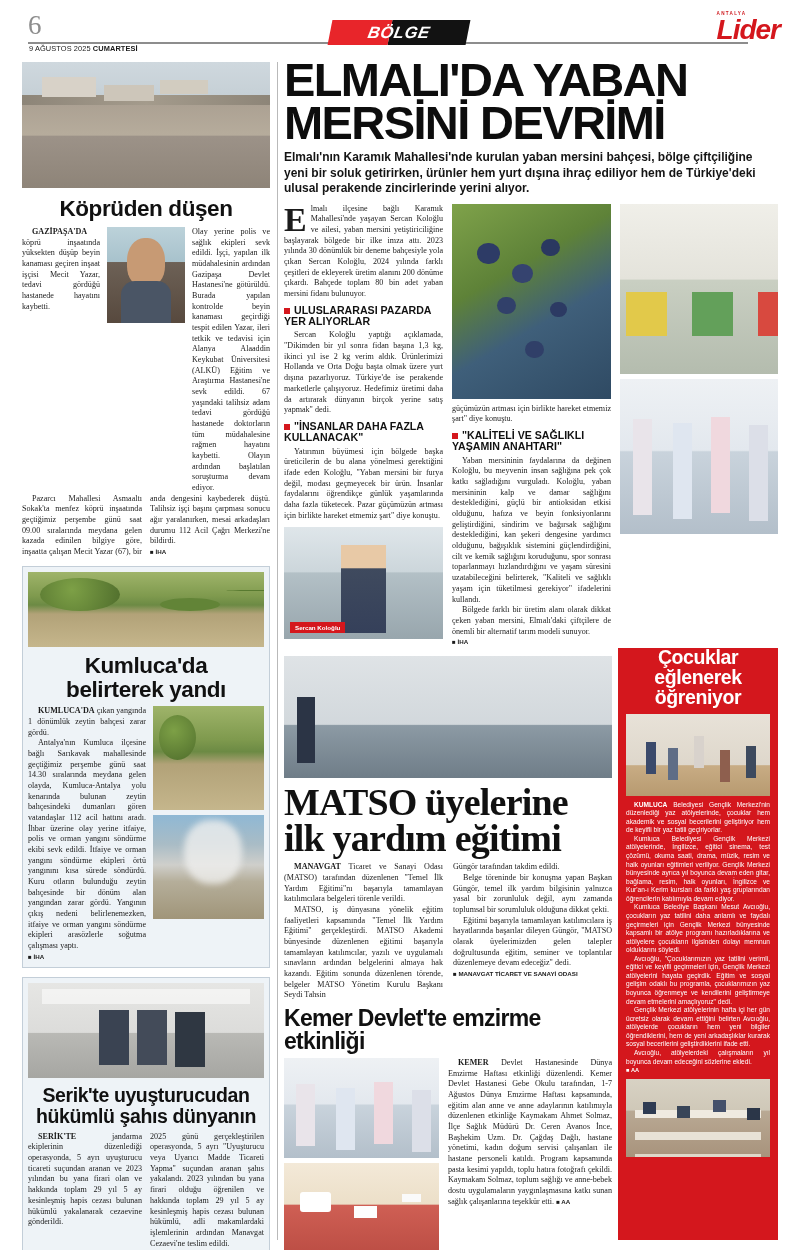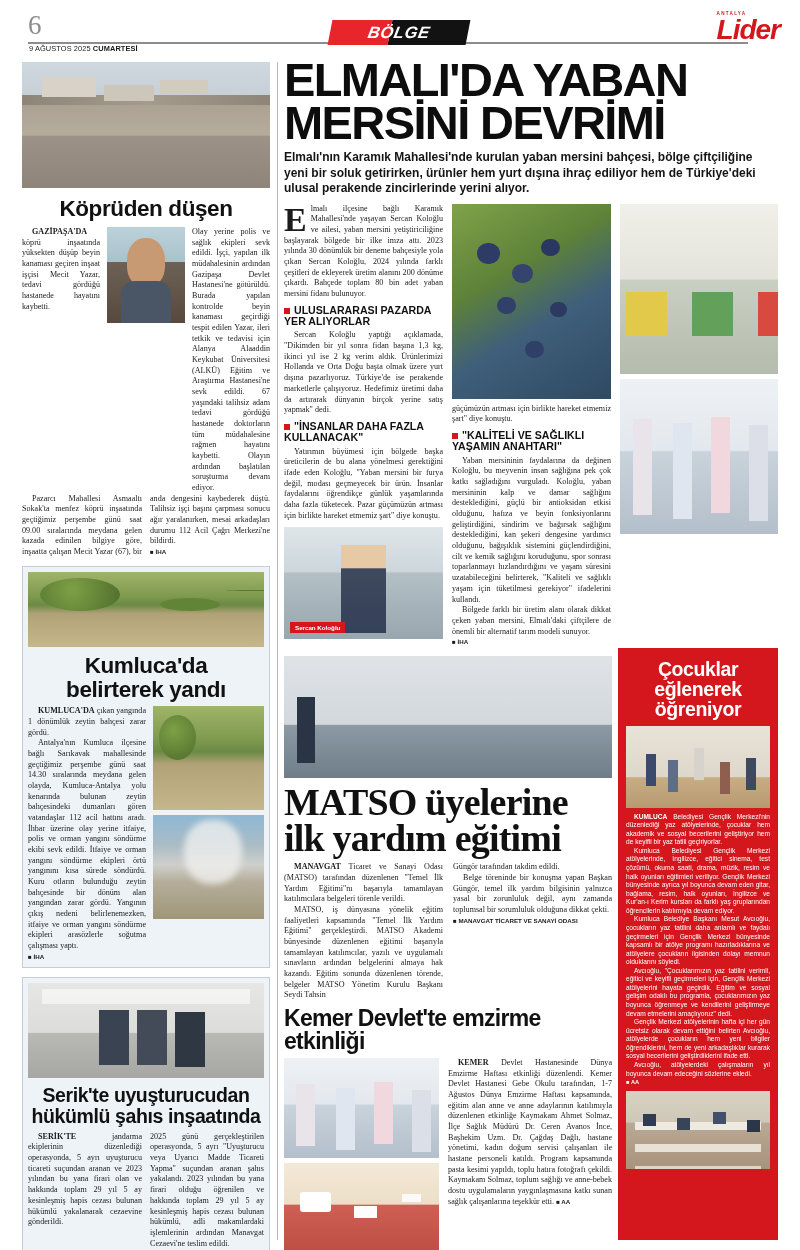--- a/index.html
+++ b/index.html
@@ -152,21 +152,21 @@
     font-size:38px; line-height:0.94; color:#111; letter-spacing:-0.8px;
   }
   .headline-kemer {
     font-family:"Liberation Sans", sans-serif; font-weight:700;
     font-size:23px; line-height:1; color:#111; letter-spacing:-0.7px;
   }
 
   
   .col-right {
     position:absolute; left:618px; top:648px; width:160px; height:592px;
-    background:#d4171d; padding:12px 8px 8px 8px;
+    background:#d4171d; padding:0 8px 8px 8px;
   }
   .headline-right {
     font-family:"Liberation Sans", sans-serif; font-weight:700;
     font-size:19.5px; line-height:1.02; color:#fff; text-align:center;
     letter-spacing:-0.4px; margin-bottom:6px;
   }
   .body-right {
     font-family:"Liberation Sans", sans-serif; font-size:6.6px; line-height:1.3;
     color:#fff; text-align:justify;
   }
@@ -337,21 +337,21 @@
         </div>
       </div>
     </div>
 
     <div style="height:9px;"></div>
     <div class="story-frame">
       <div class="photo ph-jandarma" style="width:236px;height:95px;"></div>
       <div style="height:7px;"></div>
       <div class="headline-left" style="font-size:19.5px;">
         <div>Serik'te uyuşturucudan</div>
-        <div>hükümlü şahıs inşaatında</div>
+        <div>hükümlü şahıs dünyanın</div>
       </div>
       <div style="height:5px;"></div>
       <div style="display:flex;gap:8px;">
         <div style="width:114px;" class="body-serif">
           <p class="first"><b class="lead">SERİK'TE</b><span> jandarma ekiplerinin düzenlediği operasyonda, 5 ayrı uyuşturucu ticareti suçundan aranan ve 2023 yılından bu yana firari olan ve hakkında toplam 29 yıl 5 ay kesinleşmiş hapis cezası bulunan hükümlü yakalanarak cezaevine gönderildi.</span></p>
 
         </div>
         <div style="width:114px;" class="body-serif">
           <p class="first" style="text-indent:0;"><span>2025 günü gerçekleştirilen operasyonda, 5 ayrı "Uyuşturucu veya Uyarıcı Madde Ticareti Yapma" suçundan aranan şahıs yakalandı. 2023 yılından bu yana firari olduğu öğrenilen ve hakkında toplam 29 yıl 5 ay kesinleşmiş hapis cezası bulunan hükümlü, adli makamlardaki işlemlerinin ardından Manavgat Cezaevi'ne teslim edildi.</span> </p>
         </div>
@@ -425,20 +425,21 @@
       </div>
       <div style="height:6px;"></div>
       <div style="display:flex;gap:10px;">
         <div style="width:159px;" class="body-serif">
           <p class="first"><b class="lead">MANAVGAT</b><span> Ticaret ve Sanayi Odası (MATSO) tarafından düzenlenen "Temel İlk Yardım Eğitimi"nı başarıyla tamamlayan katılımcılara belgeleri törenle verildi.</span></p>
           <p>MATSO, iş dünyasına yönelik eğitim faaliyetleri kapsamında "Temel İlk Yardım Eğitimi" gerçekleştirdi. MATSO Akademi bünyesinde düzenlenen eğitimi başarıyla tamamlayan katılımcılar, yazılı ve uygulamalı sınavların ardından belgelerini almaya hak kazandı. Eğitim sonunda düzenlenen törende, belgeler MATSO Yönetim Kurulu Başkanı Seydi Tahsin</p>
         </div>
         <div style="width:159px;" class="body-serif">
           <p class="first" style="text-indent:0;">Güngör tarafından takdim edildi.</p>
           <p>Belge töreninde bir konuşma yapan Başkan Güngör, temel ilk yardım bilgisinin yalnızca yasal bir zorunluluk değil, aynı zamanda toplumsal bir sorumluluk olduğuna dikkat çekti.</p>
+          <p>Eğitimi başarıyla tamamlayan katılımcılara iş hayatlarında başarılar dileyen Güngör, "MATSO olarak üyelerimizden gelen talepler doğrultusunda eğitim, seminer ve toplantılar düzenlemeye devam edeceğiz" dedi.</p>
           <p style="text-indent:0;"><span class="tag-end">■ </span><span class="tag-end">MANAVGAT TİCARET VE SANAYİ ODASI</span></p>
         </div>
       </div>
 
       <div style="height:6px;"></div>
       <div class="headline-kemer">Kemer Devlet'te emzirme etkinliği</div>
       <div style="height:5px;"></div>
       <div style="display:flex;gap:9px;">
         <div style="width:155px;">
           <div class="photo ph-emzirme" style="width:155px;height:100px;"></div>

